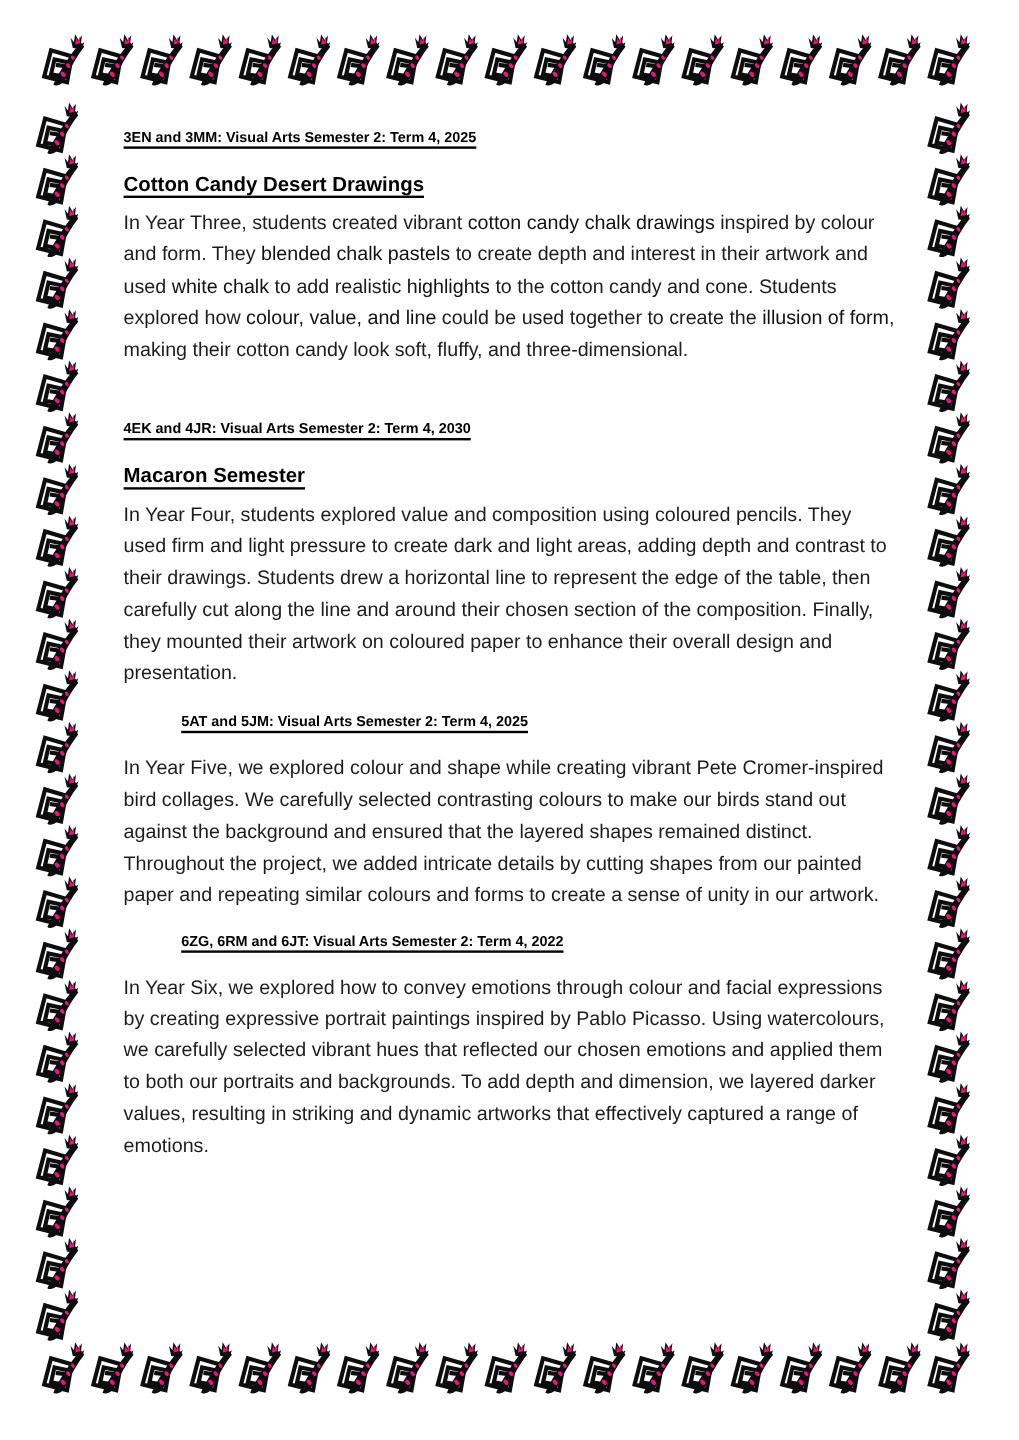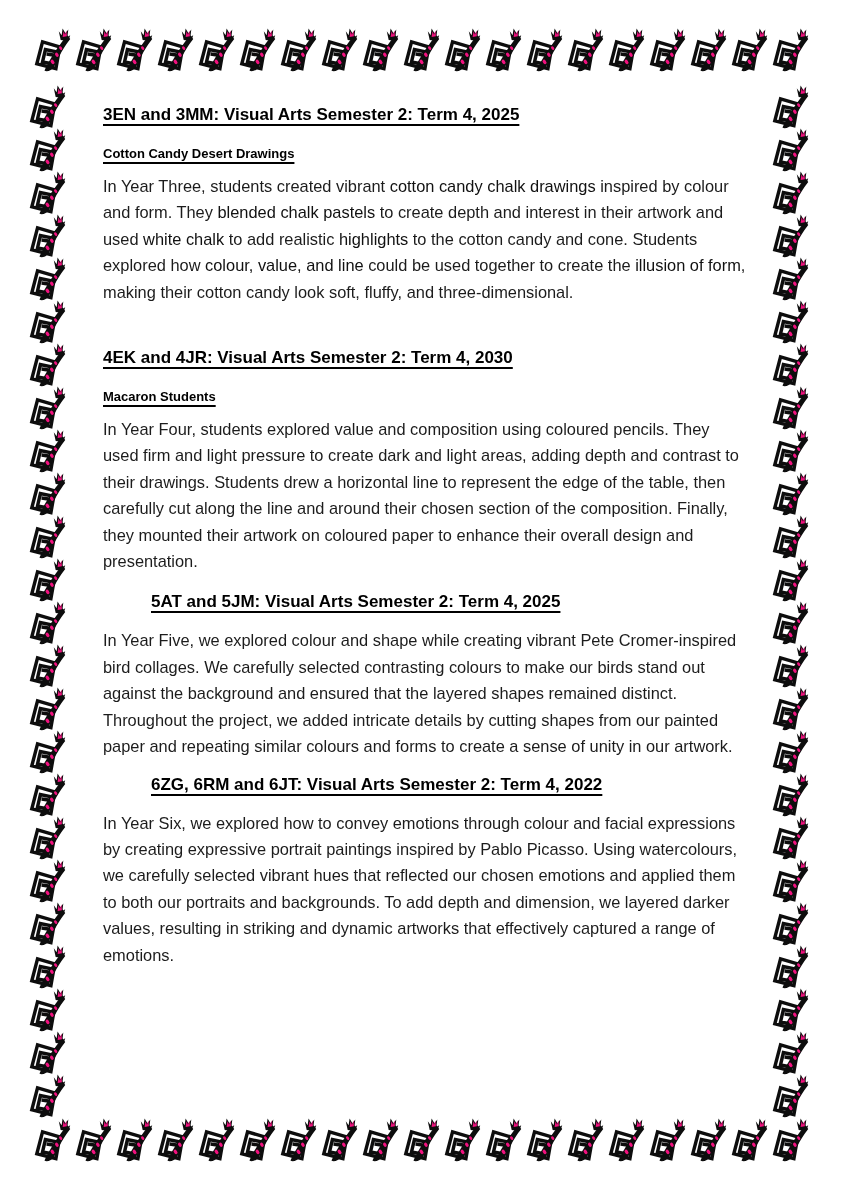--- a/index.html
+++ b/index.html
@@ -27,29 +27,29 @@
     position:absolute;
     left:103px;top:104px;
     width:646px;
     color:#1c1c1c;
   }
   section{display:block;}
   section:nth-of-type(2){margin-top:42px;}
   section:nth-of-type(3){margin-top:17px;}
   section:nth-of-type(4){margin-top:14px;}
   .heading{
-    font-size:17px;line-height:21px;font-weight:700;color:#000;
+    font-size:12px;line-height:21px;font-weight:700;color:#000;
     text-decoration:underline;
     text-decoration-thickness:1.5px;
     text-underline-offset:4px;
     margin:0 0 18px 0;
   }
   section.no-sub .heading{margin-bottom:15px;margin-left:48px;}
   .subtitle{
-    font-size:13px;line-height:21px;font-weight:700;color:#000;
+    font-size:17px;line-height:21px;font-weight:700;color:#000;
     text-decoration:underline;
     text-decoration-thickness:1.5px;
     text-underline-offset:4px;
     margin:0 0 9px 0;
   }
   .para{
     font-size:16.4px;line-height:26.4px;font-weight:400;color:#1c1c1c;
     margin:0;
   }
   .para strong{font-weight:400;color:#111;}
@@ -1013,21 +1013,21 @@
       </span>
     </div>
   <main class="content">
       <section>
         <h2 class="heading">3EN and 3MM: Visual Arts Semester 2: Term 4, 2025</h2>
         <h3 class="subtitle">Cotton Candy Desert Drawings</h3>
         <p class="para"><span>In Year Three, students created vibrant </span><strong>cotton candy chalk drawings</strong><span> inspired by colour and form. They </span><strong>blended chalk pastels</strong><span> to create depth and interest in their artwork and used </span><strong>white chalk</strong><span> to add realistic </span><strong>highlights</strong><span> to the cotton candy and cone. Students explored how </span><strong>colour, value, and line</strong><span> could be used together to create the </span><strong>illusion of form</strong><span>, making their cotton candy look soft, fluffy, and three-dimensional.</span></p>
       </section>
       <section>
         <h2 class="heading">4EK and 4JR: Visual Arts Semester 2: Term 4, 2030</h2>
-        <h3 class="subtitle">Macaron Students</h3>
+        <h3 class="subtitle">Macaron Semester</h3>
         <p class="para"><span>In Year Four, students explored value and composition using coloured pencils. They used firm and light pressure to create dark and light areas, adding depth and contrast to their drawings. Students drew a horizontal line to represent the edge of the table, then carefully cut along the line and around their chosen section of the composition. Finally, they mounted their artwork on coloured paper to enhance their overall design and presentation.</span></p>
       </section>
       <section class="no-sub">
         <h2 class="heading">5AT and 5JM: Visual Arts Semester 2: Term 4, 2025</h2>
         <p class="para"><span>In Year Five, we explored colour and shape while creating vibrant Pete Cromer-inspired bird collages. We carefully selected contrasting colours to make our birds stand out against the background and ensured that the layered shapes remained distinct. Throughout the project, we added intricate details by cutting shapes from our painted paper and repeating similar colours and forms to create a sense of unity in our artwork.</span></p>
       </section>
       <section class="no-sub">
         <h2 class="heading">6ZG, 6RM and 6JT: Visual Arts Semester 2: Term 4, 2022</h2>
         <p class="para"><span>In Year Six, we explored how to convey emotions through colour and facial expressions by creating expressive portrait paintings inspired by Pablo Picasso. Using watercolours, we carefully selected vibrant hues that reflected our chosen emotions and applied them to both our portraits and backgrounds. To add depth and dimension, we layered darker values, resulting in striking and dynamic artworks that effectively captured a range of emotions.</span></p>
       </section>

